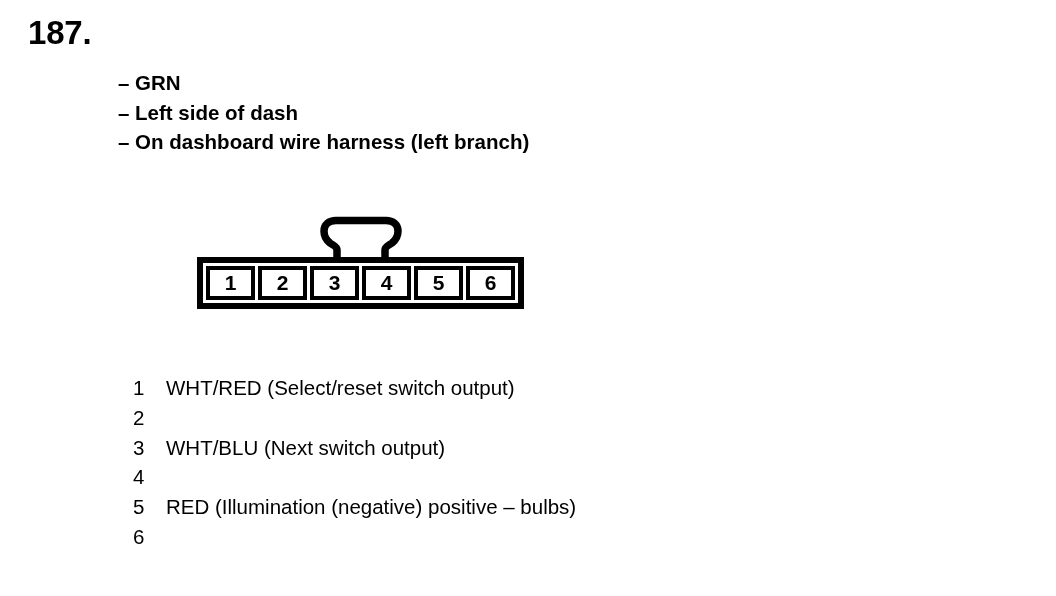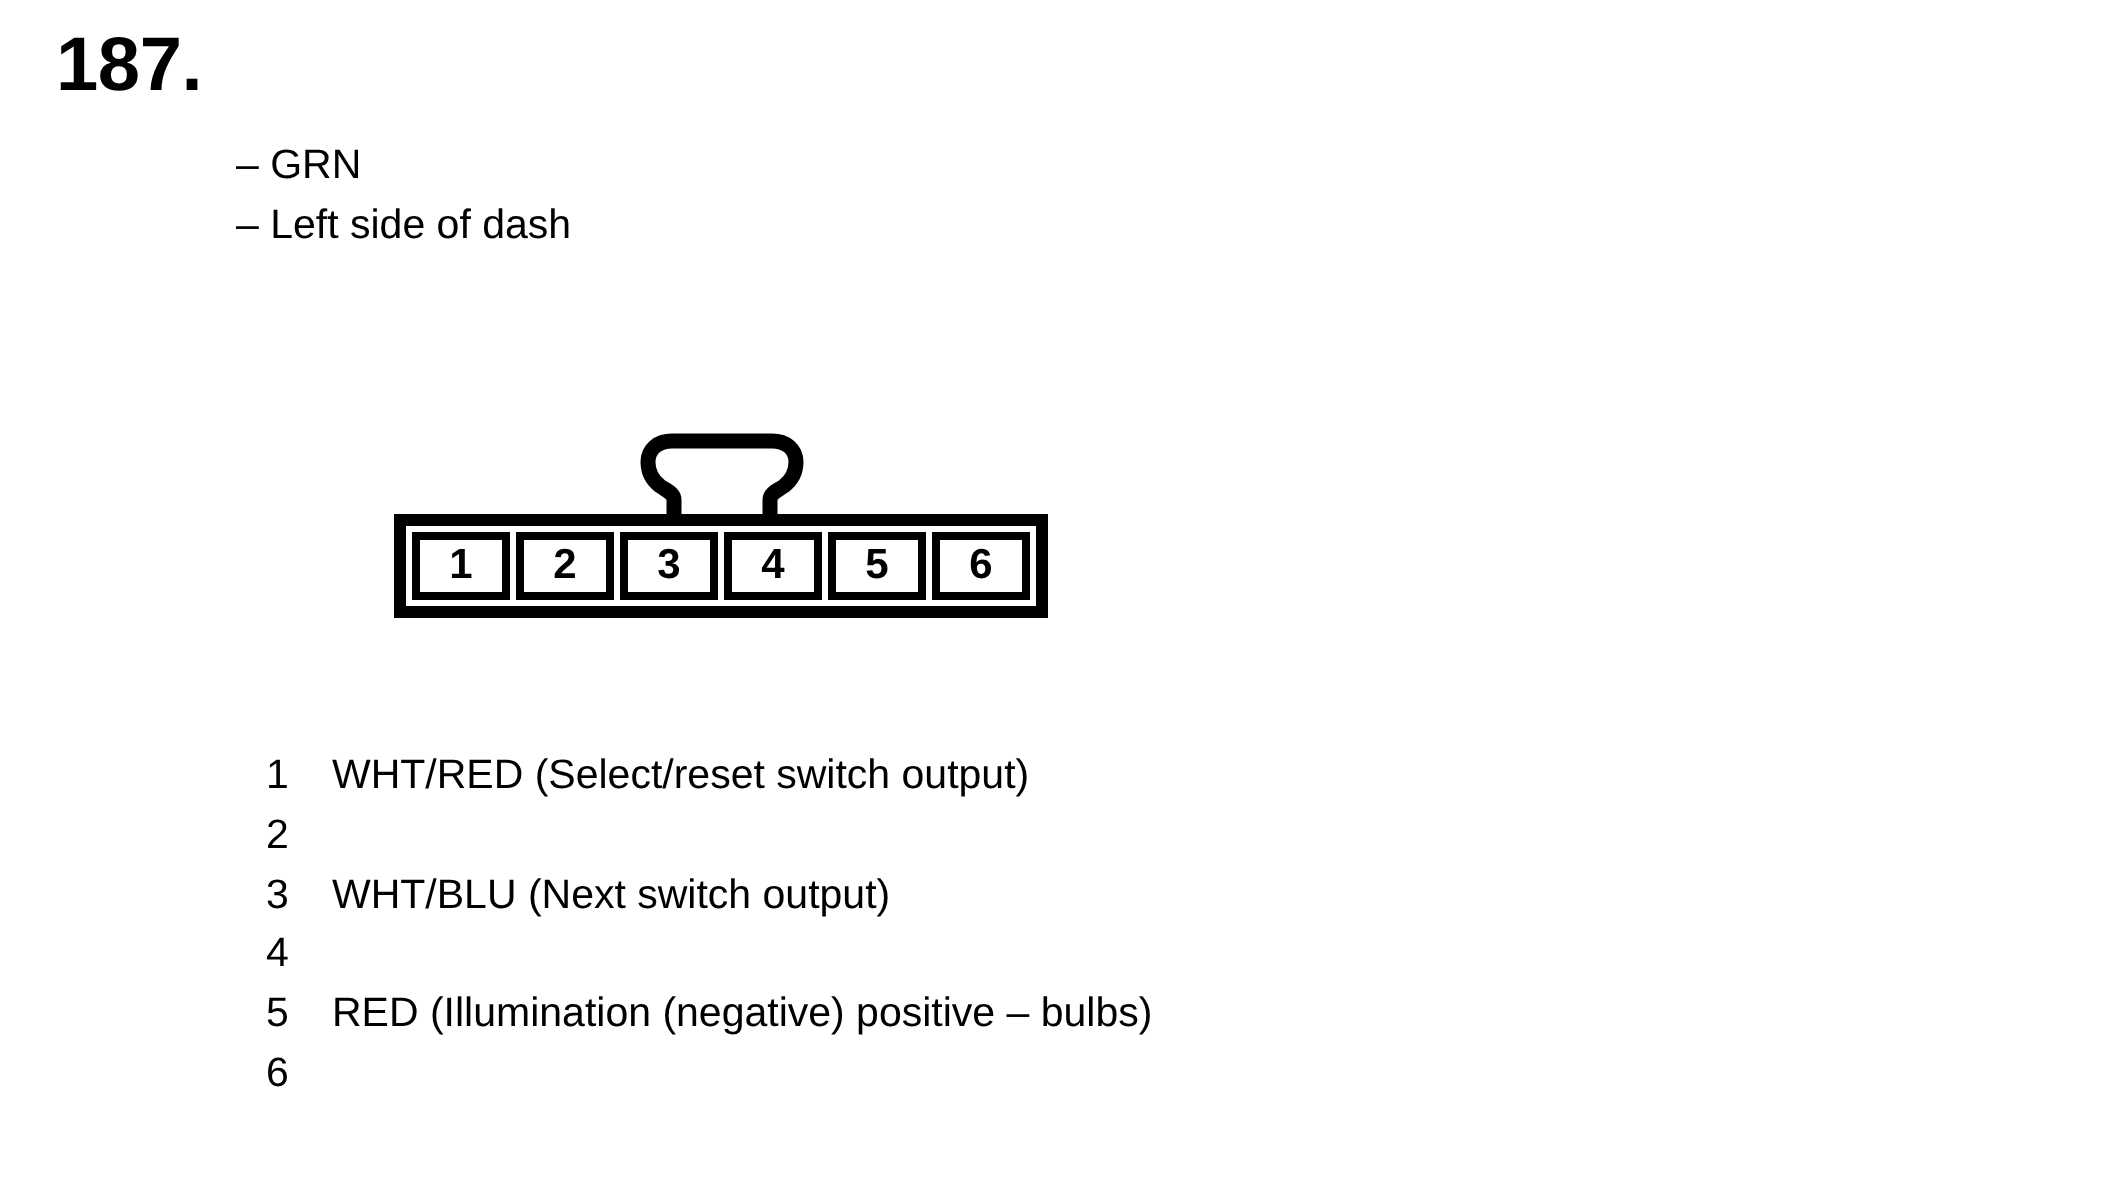--- a/index.html
+++ b/index.html
@@ -10,29 +10,30 @@
     font-family: "Liberation Sans", sans-serif;
     color: #000000;
     overflow: hidden;
   }
   .page { position: absolute; inset: 0; background: #ffffff; }
 
   
   .title-row {
     position: absolute; left: 28px; top: 13px;
     display: flex; 
-    font-weight: 700; font-size: 38px; line-height: 40px;
+    font-weight: 700; font-size: 33px; line-height: 40px;
     white-space: nowrap; letter-spacing: -0.2px; flex-direction: column;
   }
 
   
   .notes {
     position: absolute; left: 118px; top: 68px;
     font-size: 20.5px; line-height: 29.5px;
     white-space: nowrap;
+    font-weight: bold;
   }
 
   
   .connector { position: absolute; left: 197px; top: 216px; width: 327px; }
   .latch { display: block; margin: 0 auto; }
   .conn-body {
     position: relative;
     margin-top: -3px;
     background: #ffffff;
     border: 6px solid #000000;
@@ -63,20 +64,21 @@
 
 <div class="page">
 
   <div class="title-row">
     <span>187.</span>
   </div>
 
   <div class="notes">
     <div>– GRN</div>
     <div>– Left side of dash</div>
+    <div>– On dashboard wire harness (left branch)</div>
   </div>
 
   <div class="connector">
     <svg class="latch" width="84" height="44" viewBox="0 0 84 44" aria-hidden="true">
       <path d="M 18 44 L 18 34 C 18 30.5 14.5 29.5 11 27 C 6.5 23.5 5 19.5 5 15
                C 5 8.5 10 4.5 17 4.5 L 67 4.5 C 74 4.5 79 8.5 79 15
                C 79 19.5 77.5 23.5 73 27 C 69.5 29.5 66 30.5 66 34 L 66 44" fill="none" stroke="#000000" stroke-width="7.5" stroke-linejoin="round"></path>
     </svg>
     <div class="conn-body">
       <div class="cavity">

